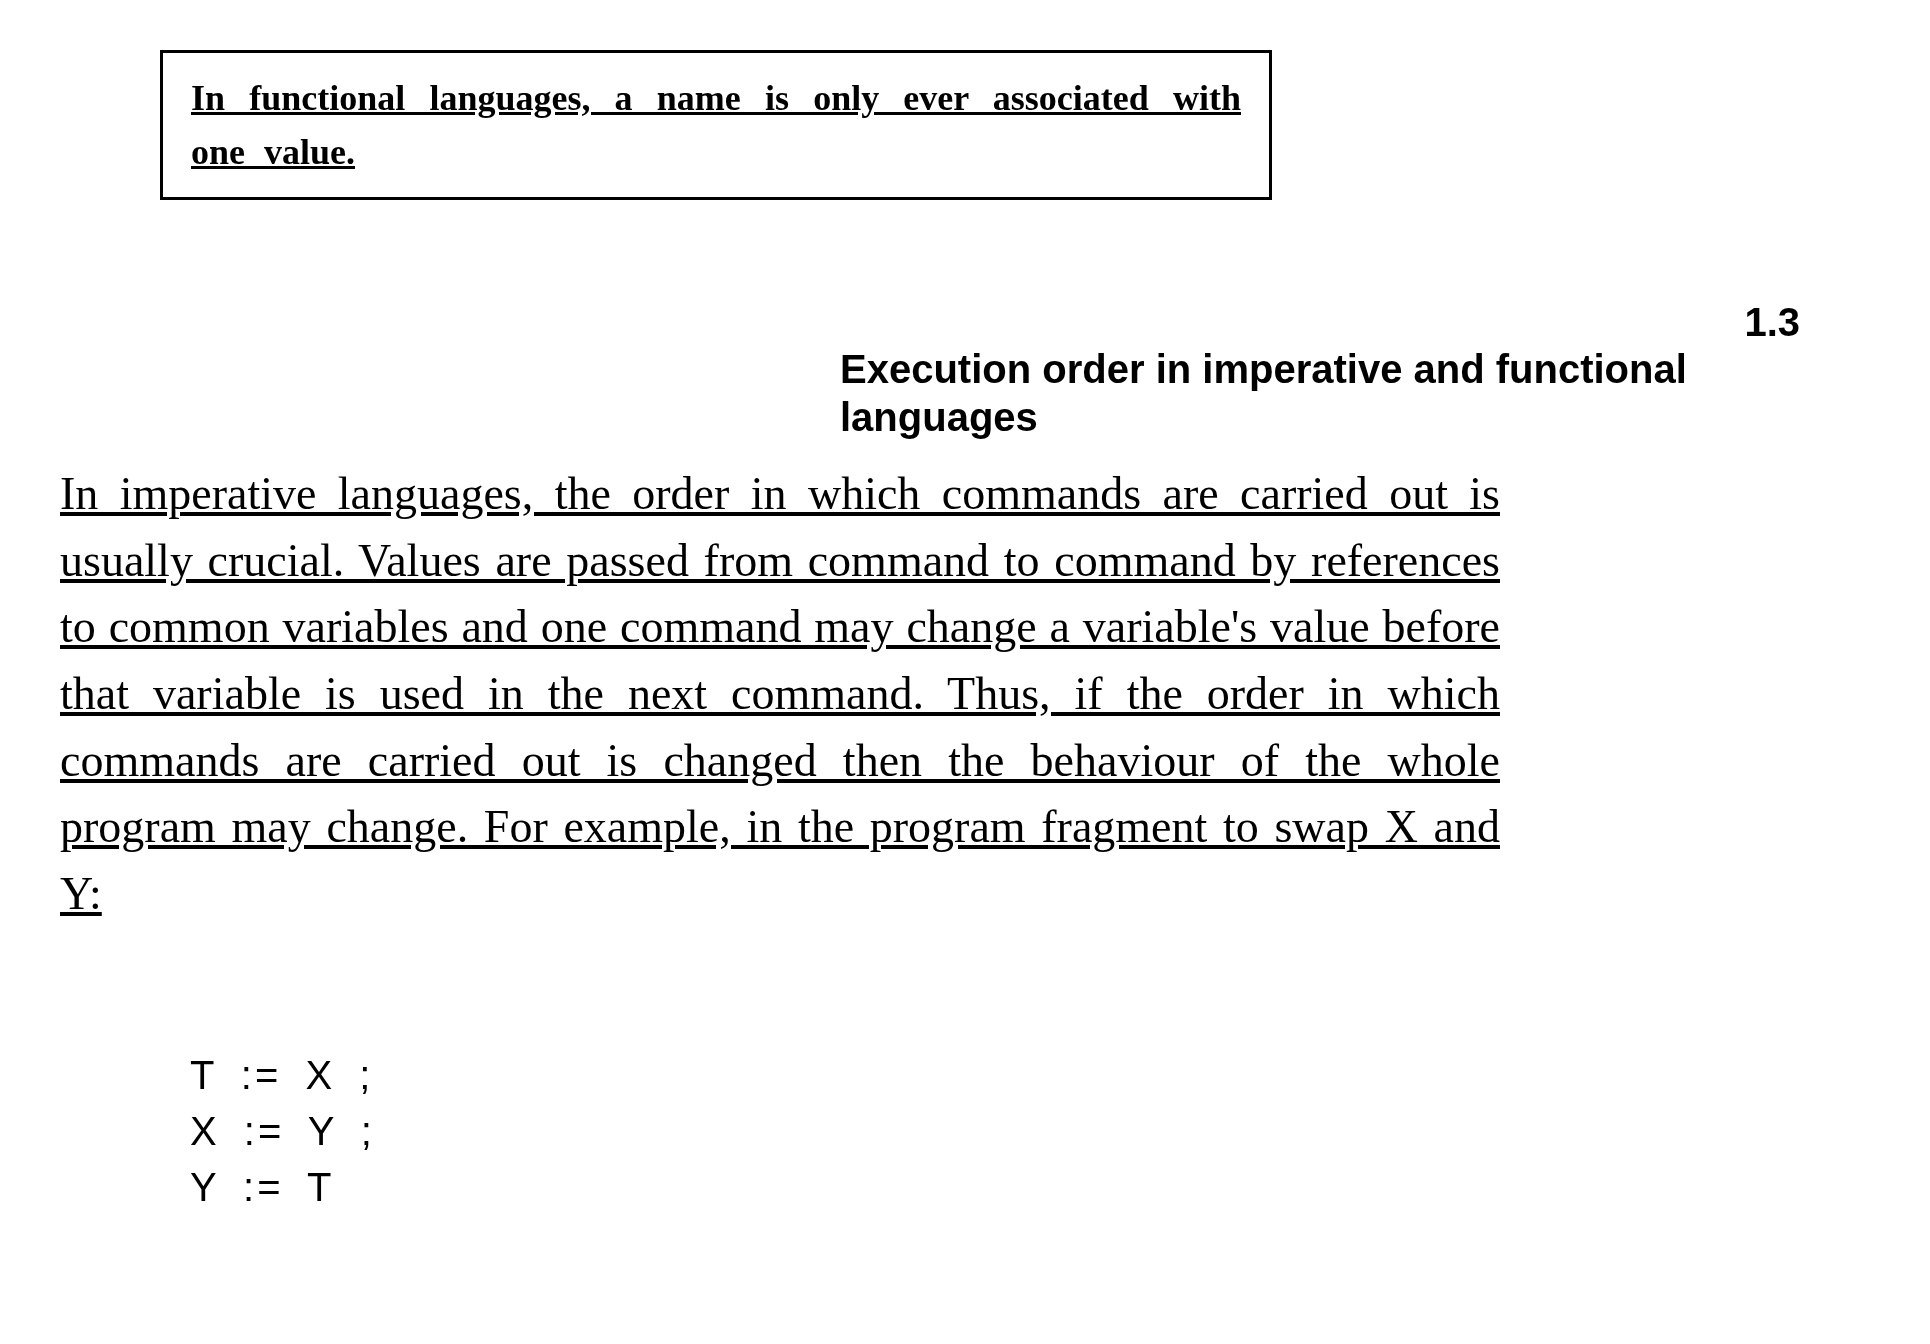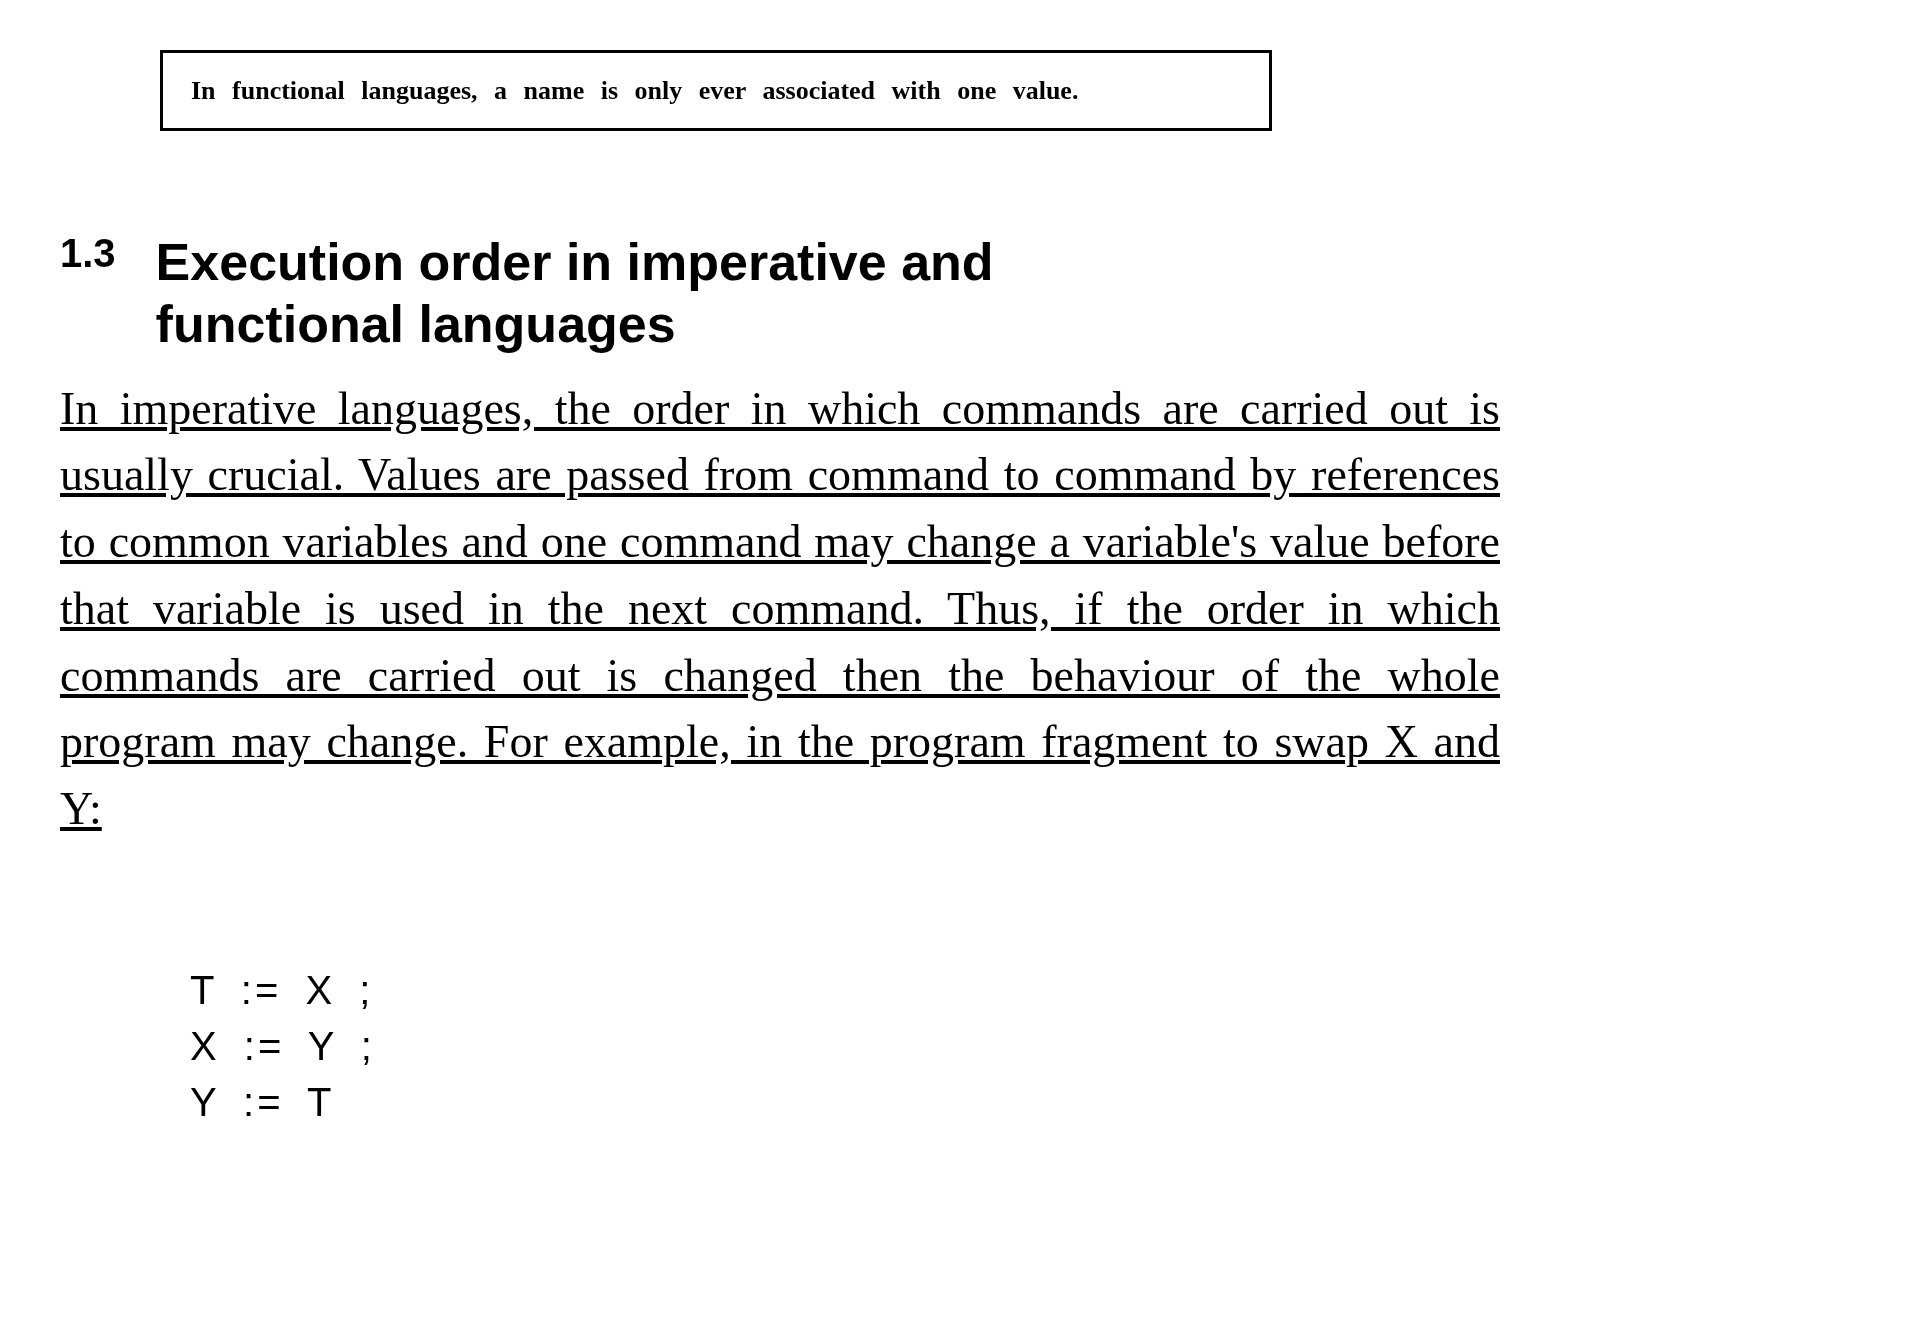--- a/index.html
+++ b/index.html
@@ -12,41 +12,43 @@
       box-sizing: border-box;
     }
     .callout-box {
       border: 3px solid #000000;
       padding: 18px 28px;
       margin: 0 80px 100px 100px;
       max-width: 1050px;
     }
     .callout-text {
       font-weight: bold;
-      font-size: 26px;
+      font-size: 36px;
       line-height: 1.5;
       word-spacing: 10px;
       text-align: justify;
       text-align-last: left;
+      text-decoration: underline;
     }
     .section-heading {
       display: flex;
-      align-items: flex-start;
+      align-items: flex-end;
       margin: 0 30px 20px 0;
       font-family: Helvetica, Arial, sans-serif;
+      flex-direction: column;
     }
     .section-number {
       font-weight: bold;
       font-size: 40px;
       margin-right: 40px;
       white-space: nowrap;
     }
     .section-title {
       font-weight: bold;
-      font-size: 52px;
+      font-size: 40px;
       line-height: 1.2;
       max-width: 1000px;
     }
     .body-paragraph {
       font-size: 46px;
       line-height: 1.45;
       text-align: justify;
       margin: 0 40px 63px 0;
       max-width: 1440px;
       text-decoration: underline;

